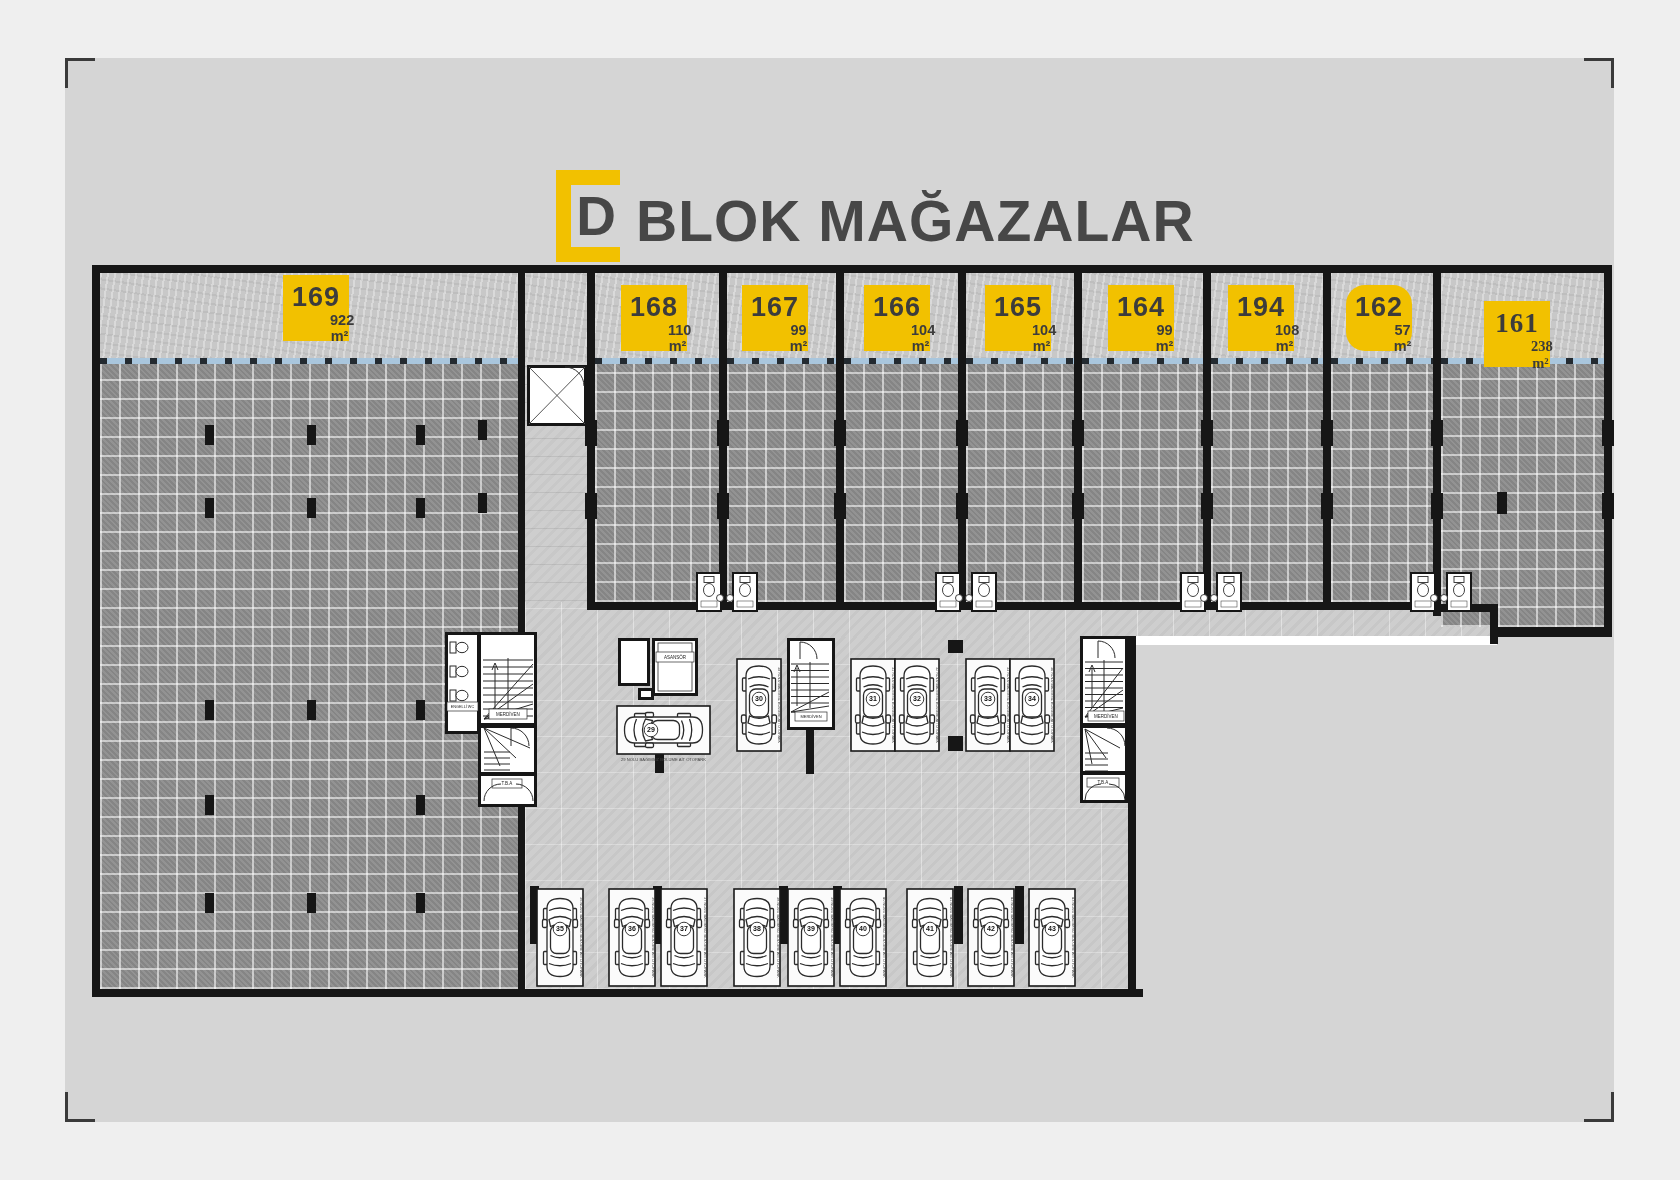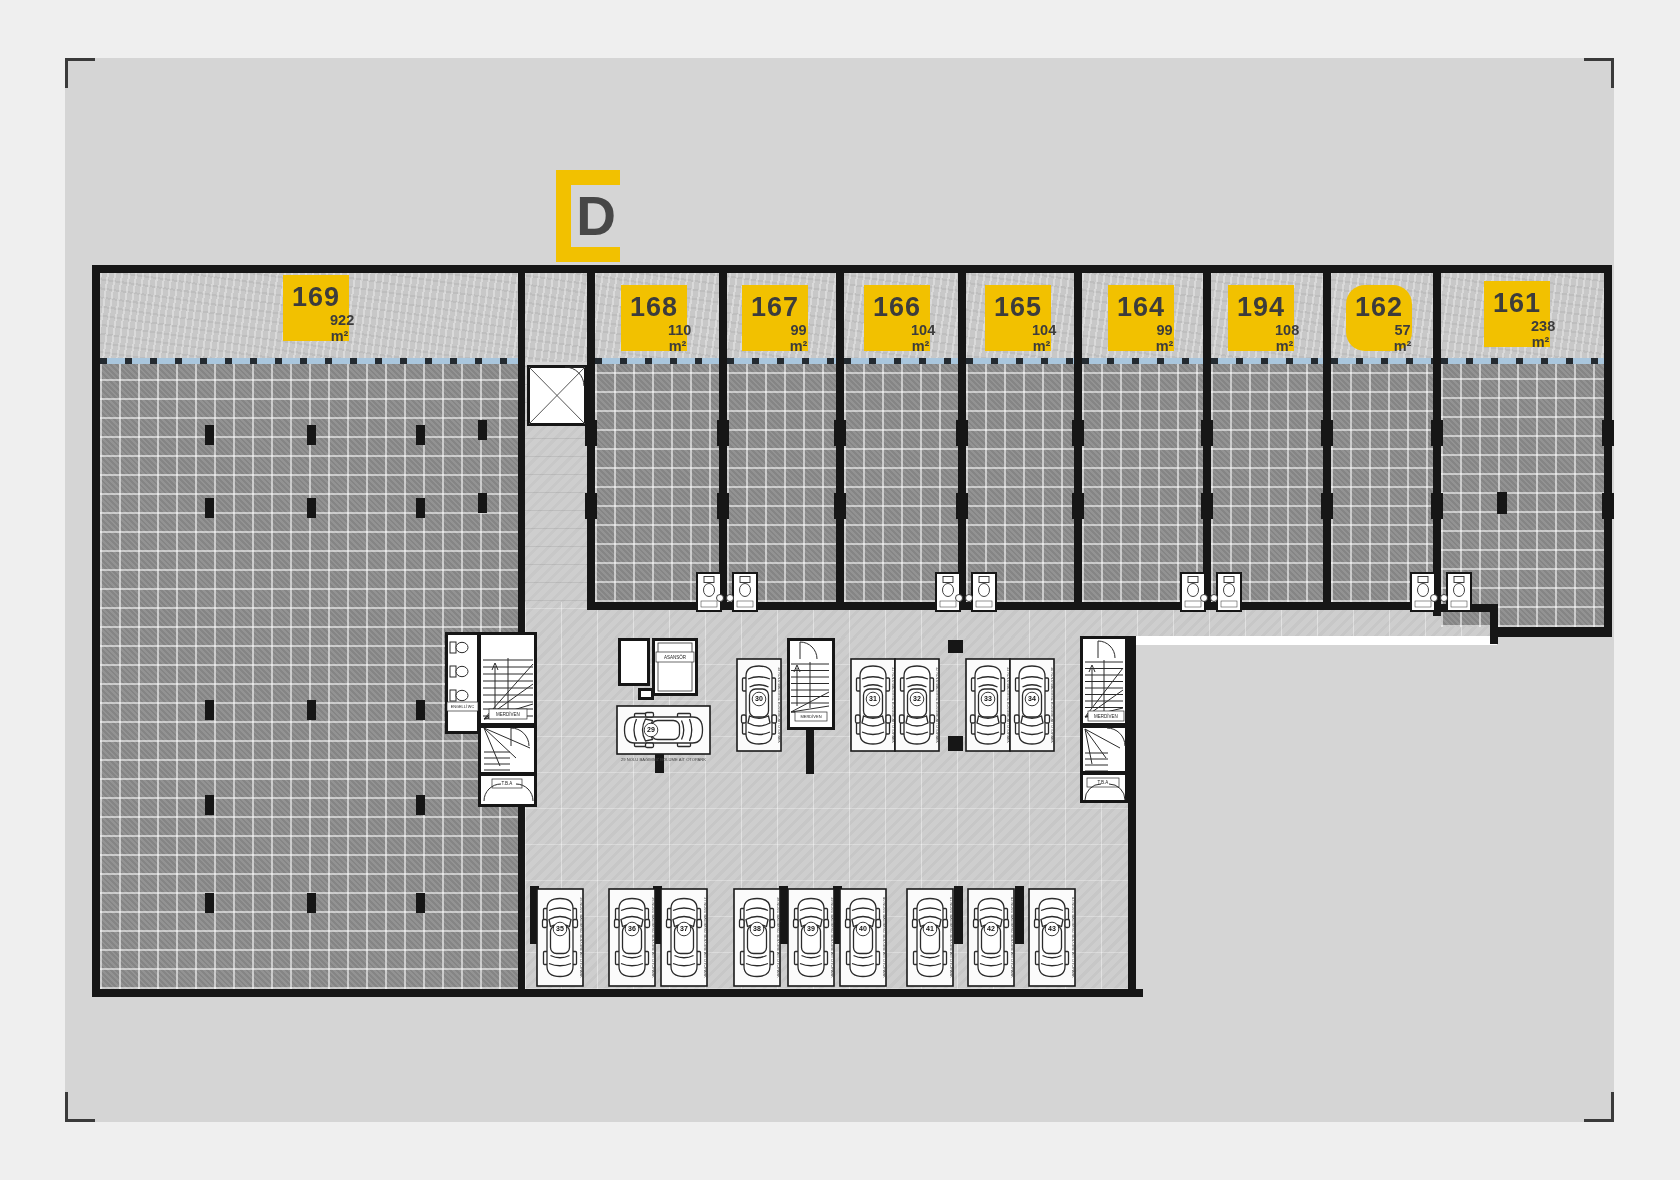--- a/index.html
+++ b/index.html
@@ -50,20 +50,21 @@
   <div class="corner" style="left:65px;top:58px;width:3px;height:30px"></div>
   <div class="corner" style="left:1584px;top:58px;width:30px;height:3px"></div>
   <div class="corner" style="left:1611px;top:58px;width:3px;height:30px"></div>
   <div class="corner" style="left:65px;top:1092px;width:3px;height:30px"></div>
   <div class="corner" style="left:65px;top:1119px;width:30px;height:3px"></div>
   <div class="corner" style="left:1611px;top:1092px;width:3px;height:30px"></div>
   <div class="corner" style="left:1584px;top:1119px;width:30px;height:3px"></div>
 
   <div id="logo-bracket"></div>
   <div id="logo-letter">D</div>
+  <div id="main-title">BLOK MAĞAZALAR</div>
 
   <div id="floors">
       <div class="tex-side" style="left: 100px; top: 273px; width: 1504px; height: 89px;"></div>
       <div class="tex-floor ramp" style="left: 525px; top: 365px; width: 62px; height: 272px;"></div>
       <div class="tex-floor" style="left: 525px; top: 602px; width: 972px; height: 43px;"></div>
       <div class="tex-floor" style="left: 525px; top: 637px; width: 603px; height: 352px;"></div>
       <div class="tex-tile" style="left: 100px; top: 362px; width: 418px; height: 627px;"></div>
       <div class="storefront" style="left: 100px; top: 358px; width: 418px; height: 6px;"></div>
       <div class="tex-tile" style="left: 595px; top: 362px; width: 124px; height: 240px;"></div>
       <div class="storefront" style="left: 595px; top: 358px; width: 124px; height: 6px;"></div>
@@ -451,18 +452,18 @@
         <div class="ar">99 m²</div>
       </div>
       <div class="slabel" style="left: 1228px; top: 285px;">
         <div class="num">194</div>
         <div class="ar">108 m²</div>
       </div>
       <div class="slabel" style="left: 1346px; top: 285px; border-radius: 19px;">
         <div class="num">162</div>
         <div class="ar">57 m²</div>
       </div>
-      <div class="slabel" style="left: 1484px; top: 281px;">
+      <div class="slabel" style="left: 1484px; top: 301px; font-family: Liberation Serif, serif;">
         <div class="num">161</div>
         <div class="ar">238 m²</div>
       </div>
     </div>
 </div>
 
 </body></html>

